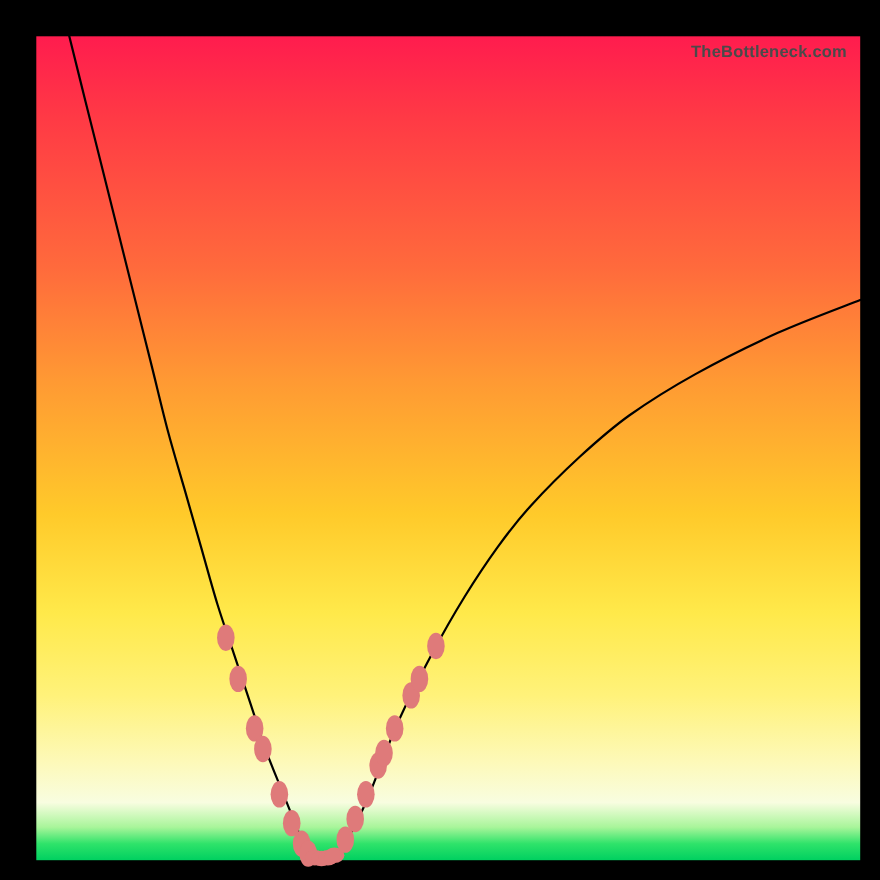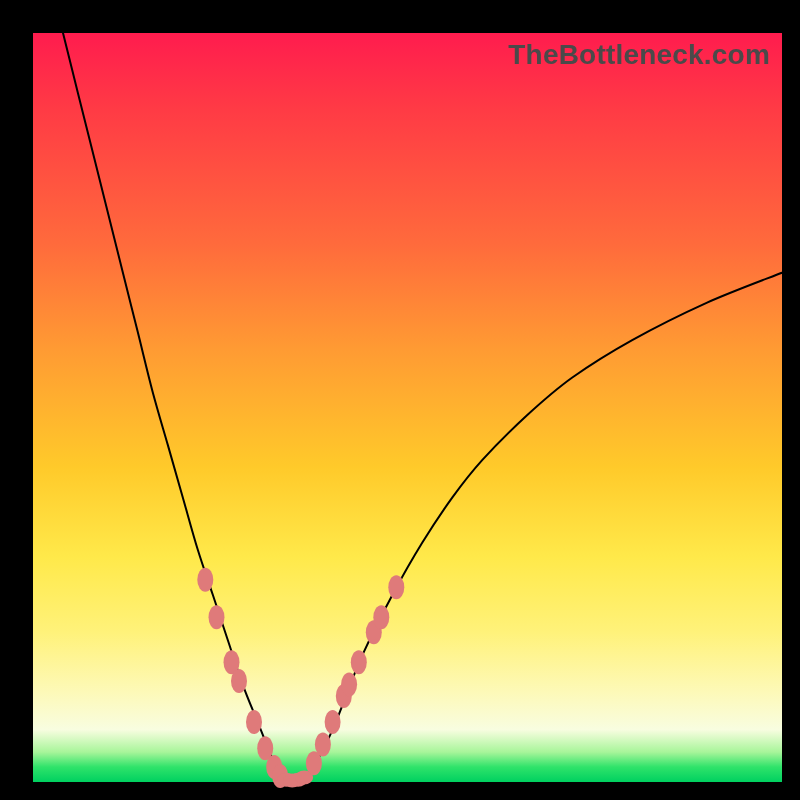--- a/index.html
+++ b/index.html
@@ -40,21 +40,21 @@
       #a8f59a 96%,
       #2fe36a 98%,
       #00d060 100%
     );
   }
   .attribution {
     position: absolute;
     top: 6px;
     right: 12px;
     color: #4a4a4a;
-    font-size: 28px;
+    font-size: 15px;
     font-weight: 600;
     letter-spacing: 0.2px;
     user-select: none;
   }
   svg.curve {
     position: absolute;
     left: 0;
     top: 0;
     width: 749px;
     height: 749px;

